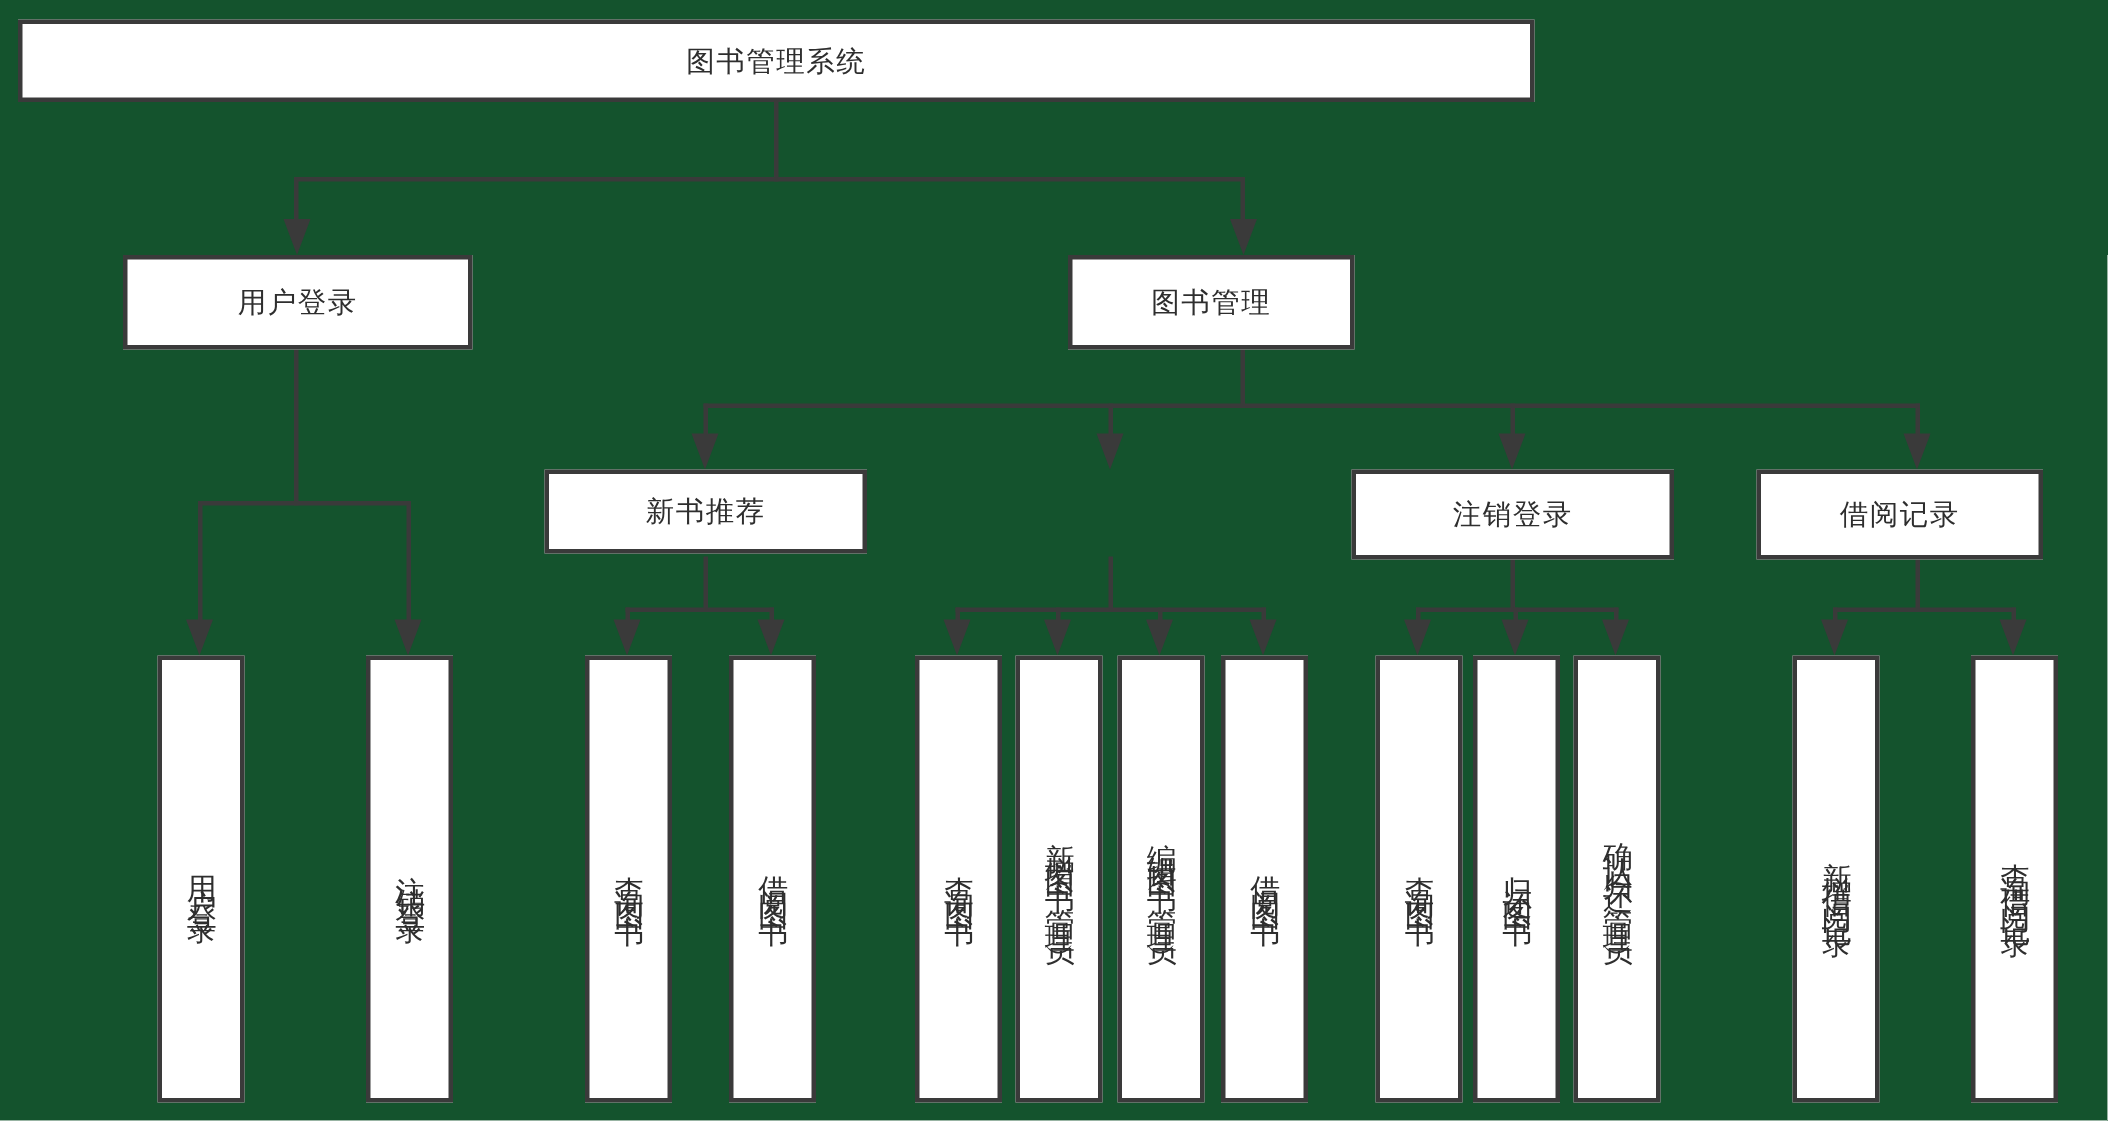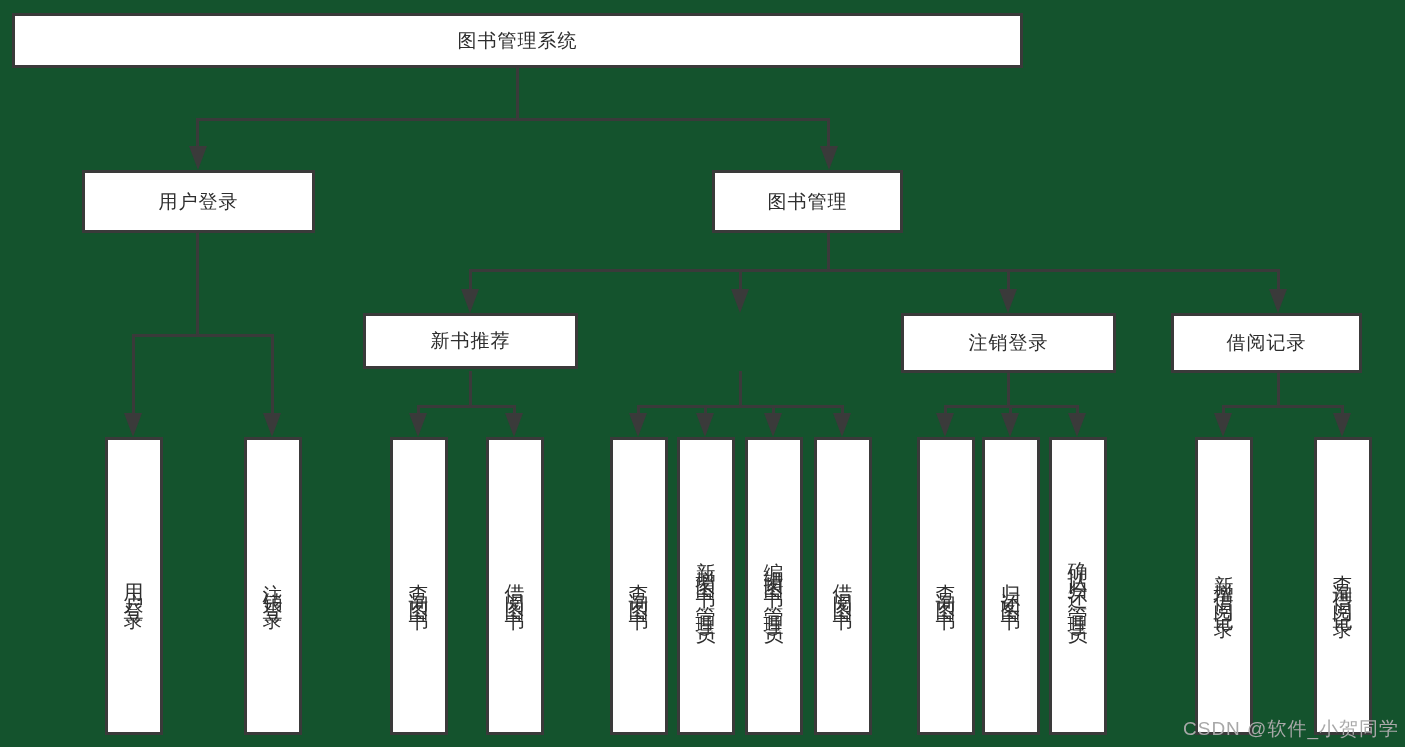--- a/index.html
+++ b/index.html
@@ -183,15 +183,14 @@
   <div class="line" style="left:1076px; top:405px; width:3px; height:12px;"></div>
   <div class="tri" style="left:1068px; top:413px;"></div>
 
   <div class="line" style="left:1277px; top:371px; width:3px; height:37px;"></div>
   <div class="line" style="left:1222px; top:405px; width:122px; height:3px;"></div>
   <div class="line" style="left:1222px; top:405px; width:3px; height:12px;"></div>
   <div class="tri" style="left:1214px; top:413px;"></div>
   <div class="line" style="left:1341px; top:405px; width:3px; height:12px;"></div>
   <div class="tri" style="left:1333px; top:413px;"></div>
 
-  <div class="watermark">CSDN @软件_小贺同学</div>
 
 </div>
 
 </body></html>

